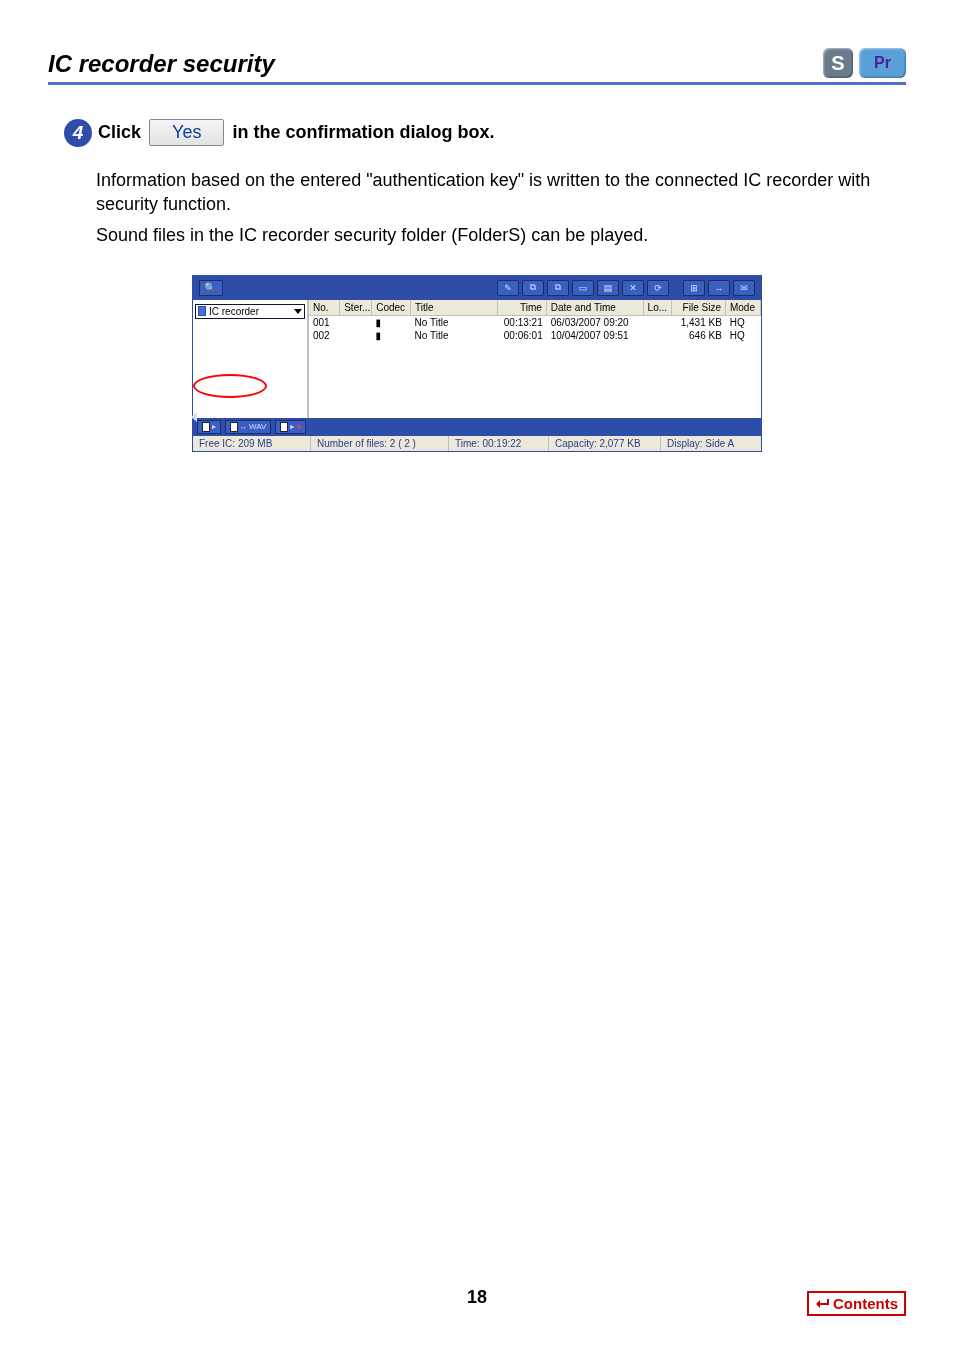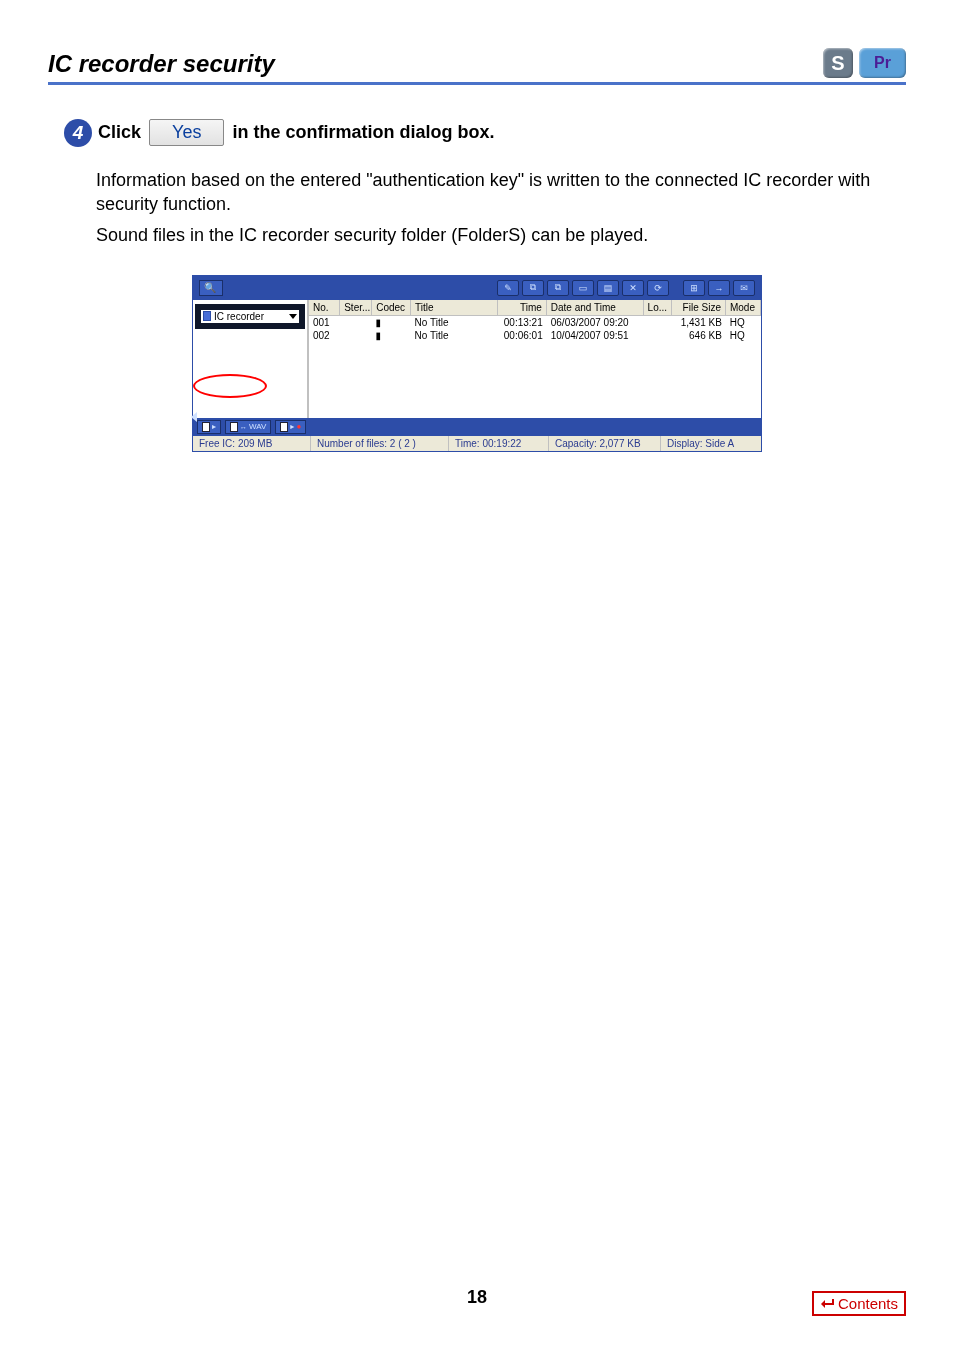--- a/index.html
+++ b/index.html
@@ -16,42 +16,42 @@
     .step-text {font-weight:bold;font-size:18px}
     .yes-btn {display:inline-flex;align-items:center;justify-content:center;border:1px solid #888;background:linear-gradient(#f5f5f5,#e2e2e2);padding:2px 22px;font-size:18px;color:#0a3f9e;border-radius:2px;margin:16px 2px}
     .body-text {font-size:18px;line-height:1.35;margin:6px 0 0 48px}
     .shot {margin:28px auto 0 auto;width:570px;border:1px solid #2d4da8;background:#fff;font-size:10px;color:#000}
     .shot-hdr {height:24px;background:#2d4da8;display:flex;align-items:center;justify-content:space-between;padding:0 6px}
     .shot-hdr-left {width:24px;height:16px;background:#3a5fc0;border:1px solid #1a2f6a;display:flex;align-items:center;justify-content:center;color:#cfe0ff;font-size:10px}
     .tb {display:flex;gap:3px}
     .tbtn {width:22px;height:16px;background:#3a5fc0;border:1px solid #1a2f6a;border-radius:2px;display:flex;align-items:center;justify-content:center;color:#cfe0ff;font-size:9px}
     .shot-body {display:flex;height:118px}
     .tree {width:116px;border-right:2px solid #c0c0c0;padding:4px 2px;position:relative;background:#fff}
-    .tree-top {display:flex;align-items:center;gap:3px;border:6px solid #0f172a;padding:1px 2px;background:#fff;font-size:10px}
+    .tree-top {display:flex;align-items:center;gap:3px;border:1px solid #0f172a;padding:1px 2px;background:#fff;font-size:10px}
     .icon-ic {width:8px;height:10px;border:1px solid #2d4da8;background:#496ed6}
     .dd {width:0;height:0;border-left:4px solid transparent;border-right:4px solid transparent;border-top:5px solid #000;margin-left:auto}
     .tree-items {margin-top:4px;padding-left:6px}
     .titem {display:flex;align-items:center;gap:3px;font-size:10px;color:#2a3b90;margin-bottom:1px}
     .fold {width:12px;height:9px;background:#e0c56b;border:1px solid #9e8940;position:relative}
     .fold::before {content:"";position:absolute;top:-3px;left:0;width:5px;height:3px;background:#e0c56b;border:1px solid #9e8940;border-bottom:none}
     .circ {position:absolute;border:2px solid #f00;border-radius:50%;width:74px;height:24px;left:0;top:74px;pointer-events:none}
     .list {flex:1;overflow:hidden}
     .lh {display:flex;background:#ece9d8;border-bottom:1px solid #c0c0c0}
     .lh>div {padding:2px 4px;border-right:1px solid #c0c0c0;font-size:10px;white-space:nowrap}
     .lr {display:flex;font-size:10px}
     .lr>div {padding:1px 4px;white-space:nowrap}
     .c-no {width:32px}.c-ster {width:32px}.c-codec {width:40px}.c-title {width:90px}.c-time {width:50px;text-align:right}.c-date {width:100px}.c-lo {width:28px}.c-fs {width:56px;text-align:right}.c-mode {width:36px}
     .shot-mid {height:18px;background:#2d4da8;display:flex;align-items:center;padding:0 4px;gap:4px;position:relative}
     .tri {width:0;height:0;border-top:5px solid transparent;border-bottom:5px solid transparent;border-right:6px solid #cfe0ff;position:absolute;left:-2px;top:-6px}
     .mtab {height:14px;background:#3a5fc0;border:1px solid #1a2f6a;display:flex;align-items:center;gap:2px;padding:0 4px;color:#cfe0ff;font-size:8px}
     .mtab .doc {width:8px;height:10px;background:#fff;border:1px solid #223}
     .status {background:#ece9d8;display:flex;font-size:10px;color:#2a3b90}
     .status>div {padding:2px 6px;border-right:1px solid #c0c0c0}
     .footer {position:absolute;bottom:40px;left:0;right:0;display:flex;justify-content:center;font-weight:bold;font-size:18px}
-    .contents-btn {position:absolute;bottom:32px;right:48px;display:flex;align-items:center;gap:2px;border:2px solid #c00;background:#fff;padding:2px 6px;color:#c00;font-weight:normal;font-size:15px}
+    .contents-btn {position:absolute;bottom:32px;right:48px;display:flex;align-items:center;gap:2px;border:2px solid #c00;background:#fff;padding:2px 6px;color:#c00;font-weight:bold;font-size:15px}
     .contents-btn svg {width:16px;height:14px}
   </style>
 </head>
 <body>
 
 <div class="page">
   <div class="title-row">
     <div class="title">IC recorder security</div>
     <div class="badges">
       <div class="badge-s">S</div>

